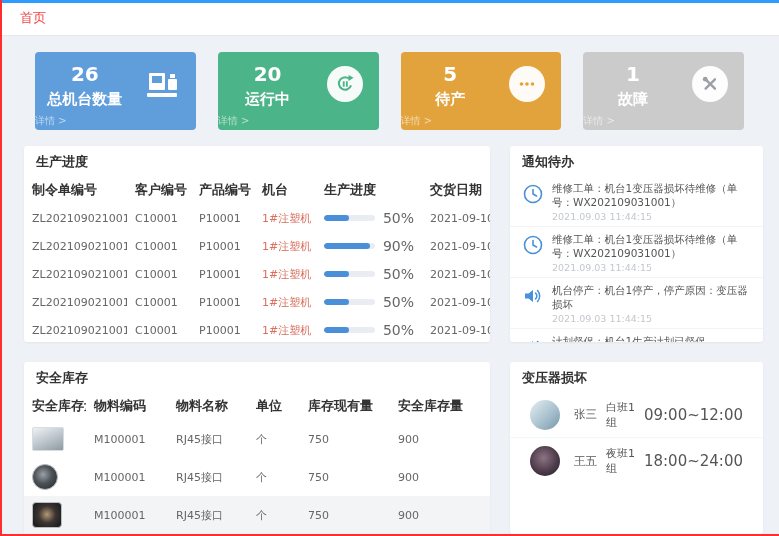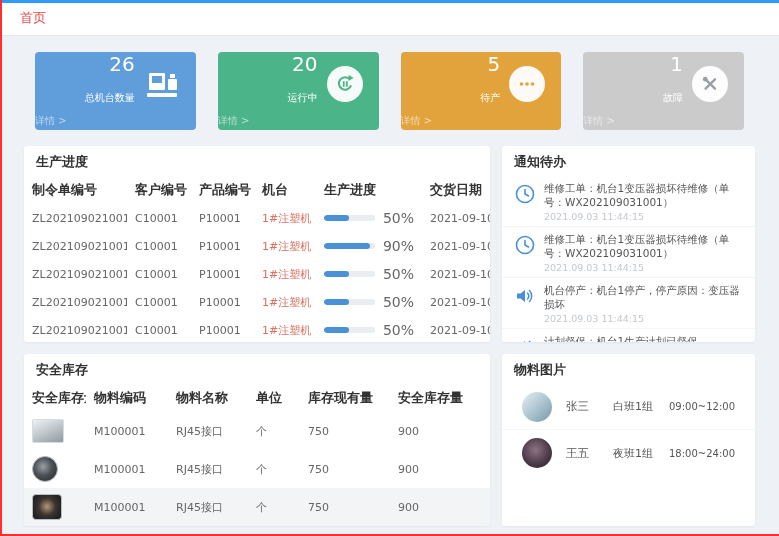--- a/index.html
+++ b/index.html
@@ -19,35 +19,35 @@
     height:36px; background:#fff; border-bottom:1px solid #e6e8eb;
     display:flex; align-items:center; padding-left:20px;
   }
   .topbar .tab { font-size:13px; color:#ef4444; cursor:pointer; }
 
   .content { padding:16px 24px 0; }
 
   
   .cards { display:flex; gap:22px; padding:0 11px; }
   .card { flex:1; height:78px; border-radius:4px; position:relative; color:#fff; overflow:hidden; }
-  .card-main { position:absolute; left:0; top:0; width:62%; text-align:right; }
+  .card-main { position:absolute; left:0; top:10px; width:62%; text-align:center;font-weight:bold; }
   .card-value { font-size:20px; line-height:24px; }
-  .card-label { font-size:10px; margin-top:15px; }
+  .card-label { font-size:15px; margin-top:4px; }
   .card-icon-wrap {
     position:absolute; right:16px; top:14px; width:36px; height:36px; border-radius:50%;
     background:rgba(255,255,255,0.95); display:flex; align-items:center; justify-content:center;
   }
   .card-icon-wrap.no-circle { background:transparent; }
   .card-detail {
     position:absolute; bottom:2px; width:100%; 
     font-size:10px; color:rgba(255,255,255,0.6); cursor:pointer;
   }
 
   
-  .grid { display:grid; grid-template-columns:466px 253px; grid-template-rows:196px 172px; gap:12px; margin-top:16px; }
+  .grid { display:grid; grid-template-columns:466px 253px; grid-template-rows:196px 172px; gap:20px; margin-top:16px; }
   .panel { background:#fff; border-radius:3px; box-shadow:0 1px 3px rgba(0,0,0,0.05); overflow:hidden; }
   .panel-title { height:30px; line-height:32px; padding:0 12px; font-size:13px; font-weight:bold; color:#333; }
 
   
   table { width:100%; border-collapse:collapse; table-layout:fixed; }
   th { font-size:13px; color:#333; font-weight:bold; text-align:left; padding:5px 8px; white-space:nowrap; overflow:hidden; }
   td { font-size:11px; color:#666; padding:5px 8px; white-space:nowrap; overflow:hidden; }
   .ptable td { height:28px; }
 
   .prog { display:flex; align-items:center; gap:8px; }
@@ -75,21 +75,21 @@
 
   
   .sched-row { display:flex; align-items:center; height:46px; padding:0 20px; border-bottom:1px solid #f5f6f8; }
   .sched-row:last-child { border-bottom:none; }
   .avatar { width:30px; height:30px; border-radius:50%; flex-shrink:0; }
   .avatar-1 { background:linear-gradient(135deg,#e6eef2 0%,#a9c2cf 55%,#7795a6 100%); }
   .avatar-2 { background:radial-gradient(circle at 42% 36%,#f7d9d4 0%,#e6a8a0 55%,#c98182 100%); }
   .avatar-3 { background:radial-gradient(circle at 45% 40%,#8e7383 0%,#4d3c4b 55%,#251d28 100%); }
   .sched-name  { width:52px; margin-left:14px; font-size:11.5px; color:#555; }
   .sched-shift { width:62px; font-size:11px; color:#555; }
-  .sched-time  { font-size:10px; color:#555; }
+  .sched-time  { font-size:15px; color:#555; }
 </style>
 </head>
 <body>
 
 <div class="edge-top"></div>
 <div class="edge-left"></div>
 <div class="edge-bottom"></div>
 
 <div class="topbar">
   <span class="tab">首页</span>
@@ -377,21 +377,21 @@
             <td>RJ45接口</td>
             <td>个</td>
             <td>750</td>
             <td>900</td>
           </tr>
         </tbody>
       </table>
     </div>
 
     <div class="panel">
-      <div class="panel-title">物料图片</div>
+      <div class="panel-title">变压器损坏</div>
 
       <div class="sched-row">
         <div class="avatar avatar-1"></div>
         <div class="sched-name">张三</div>
         <div class="sched-shift">白班1组</div>
         <div class="sched-time">09:00~12:00</div>
       </div>
       <div class="sched-row">
         <div class="avatar avatar-3"></div>
         <div class="sched-name">王五</div>

